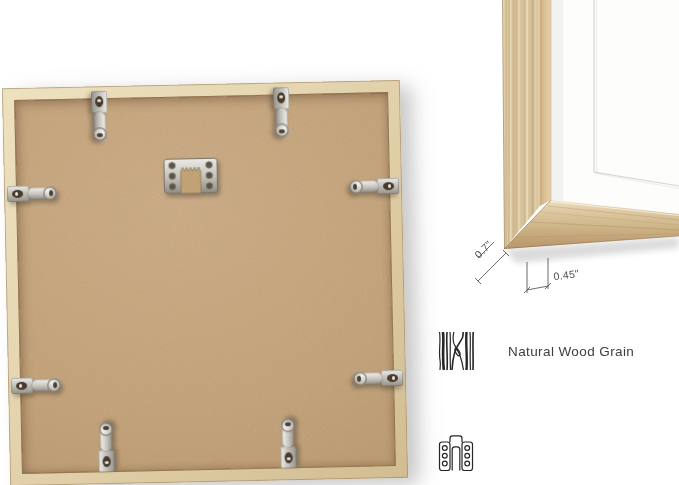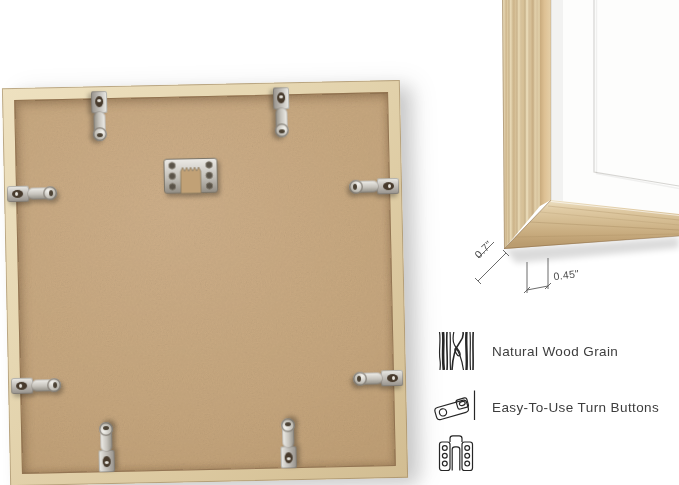--- a/index.html
+++ b/index.html
@@ -32,21 +32,21 @@
   .tb-top{transform:rotate(90deg);}  .tb-bottom{transform:rotate(-90deg);}  .tb-right{transform:scaleX(-1);}
 
   .hanger{position:absolute;left:160px;top:74px;filter:drop-shadow(2px 3px 2px rgba(0,0,0,.3));}
 
   
   .corner-detail{position:absolute;left:430px;top:0;}
 
   
   .feature{position:absolute;display:flex;align-items:center;gap:13px;height:42px;}
   .f-icon{width:46px;display:flex;justify-content:center;align-items:center;}
-  .f-label{font-size:13.5px;color:#3d3d3d;letter-spacing:.4px;white-space:nowrap;}
+  .f-label{font-size:13.5px;color:#3d3d3d;letter-spacing:.4px;white-space:nowrap;margin-left:16px;}
   .dim-text{font-size:10.5px;fill:#4a4a4a;letter-spacing:.3px;}
 </style>
 </head>
 <body>
 
 <div class="canvas">
 
   <div class="frame-back">
     <div class="backing">
       <svg class="noise">
@@ -255,34 +255,20 @@
         <path d="M26.5,38 C24.5,24 21,19 17.5,13 C15.8,10 16,4 16.8,0"></path>
         <ellipse cx="20.5" cy="20" rx="1.8" ry="4.2" transform="rotate(-28 20.5 20)"></ellipse>
         <path d="M29.5,0 C28.5,12 30.5,24 29.5,38" stroke-width="2.4"></path>
         <path d="M33,0 C34,10 32.5,24 33.5,38"></path>
         <path d="M36.2,0 C35.5,14 36.5,26 36,38" stroke-width="1.6"></path>
       </svg>
     </span>
     <span class="f-label">Natural Wood Grain</span>
   </div>
 
-  <div class="feature" style="left:433px;top:386px">
-    <span class="f-icon">
-      <svg width="46" height="36" viewBox="0 0 46 36" fill="none" stroke="#262626" stroke-width="1.2">
-        <g transform="rotate(-16 21 20)">
-          <rect x="2" y="14" width="33" height="12.5" rx="3.5"></rect>
-          <circle cx="9.5" cy="20.2" r="3.6"></circle>
-          <rect x="25" y="12.2" width="11" height="9.5" rx="2"></rect>
-          <ellipse cx="30.5" cy="17" rx="2.9" ry="2"></ellipse>
-        </g>
-        <line x1="41.5" y1="1.5" x2="41.5" y2="31"></line>
-      </svg>
-    </span>
-    <span class="f-label">Easy-To-Use Turn Buttons</span>
-  </div>
 
   <div class="feature" style="left:433px;top:432px">
     <span class="f-icon">
       <svg width="36" height="40" viewBox="0 0 36 40" fill="none" stroke="#262626" stroke-width="1.2">
         <rect x="1.5" y="9" width="10.5" height="28.5" rx="2.5"></rect>
         <rect x="24" y="9" width="10.5" height="28.5" rx="2.5"></rect>
         <path d="M12,9 L12,5.5 Q12,2.8 14.8,2.8 L21.2,2.8 Q24,2.8 24,5.5 L24,9"></path>
         <path d="M14.2,37.5 L14.2,16.5 Q14.2,13.8 17,13.8 L19,13.8 Q21.8,13.8 21.8,16.5 L21.8,37.5"></path>
         <circle cx="6.8" cy="15" r="2.4"></circle>
           <circle cx="6.8" cy="22.8" r="2.4"></circle>

